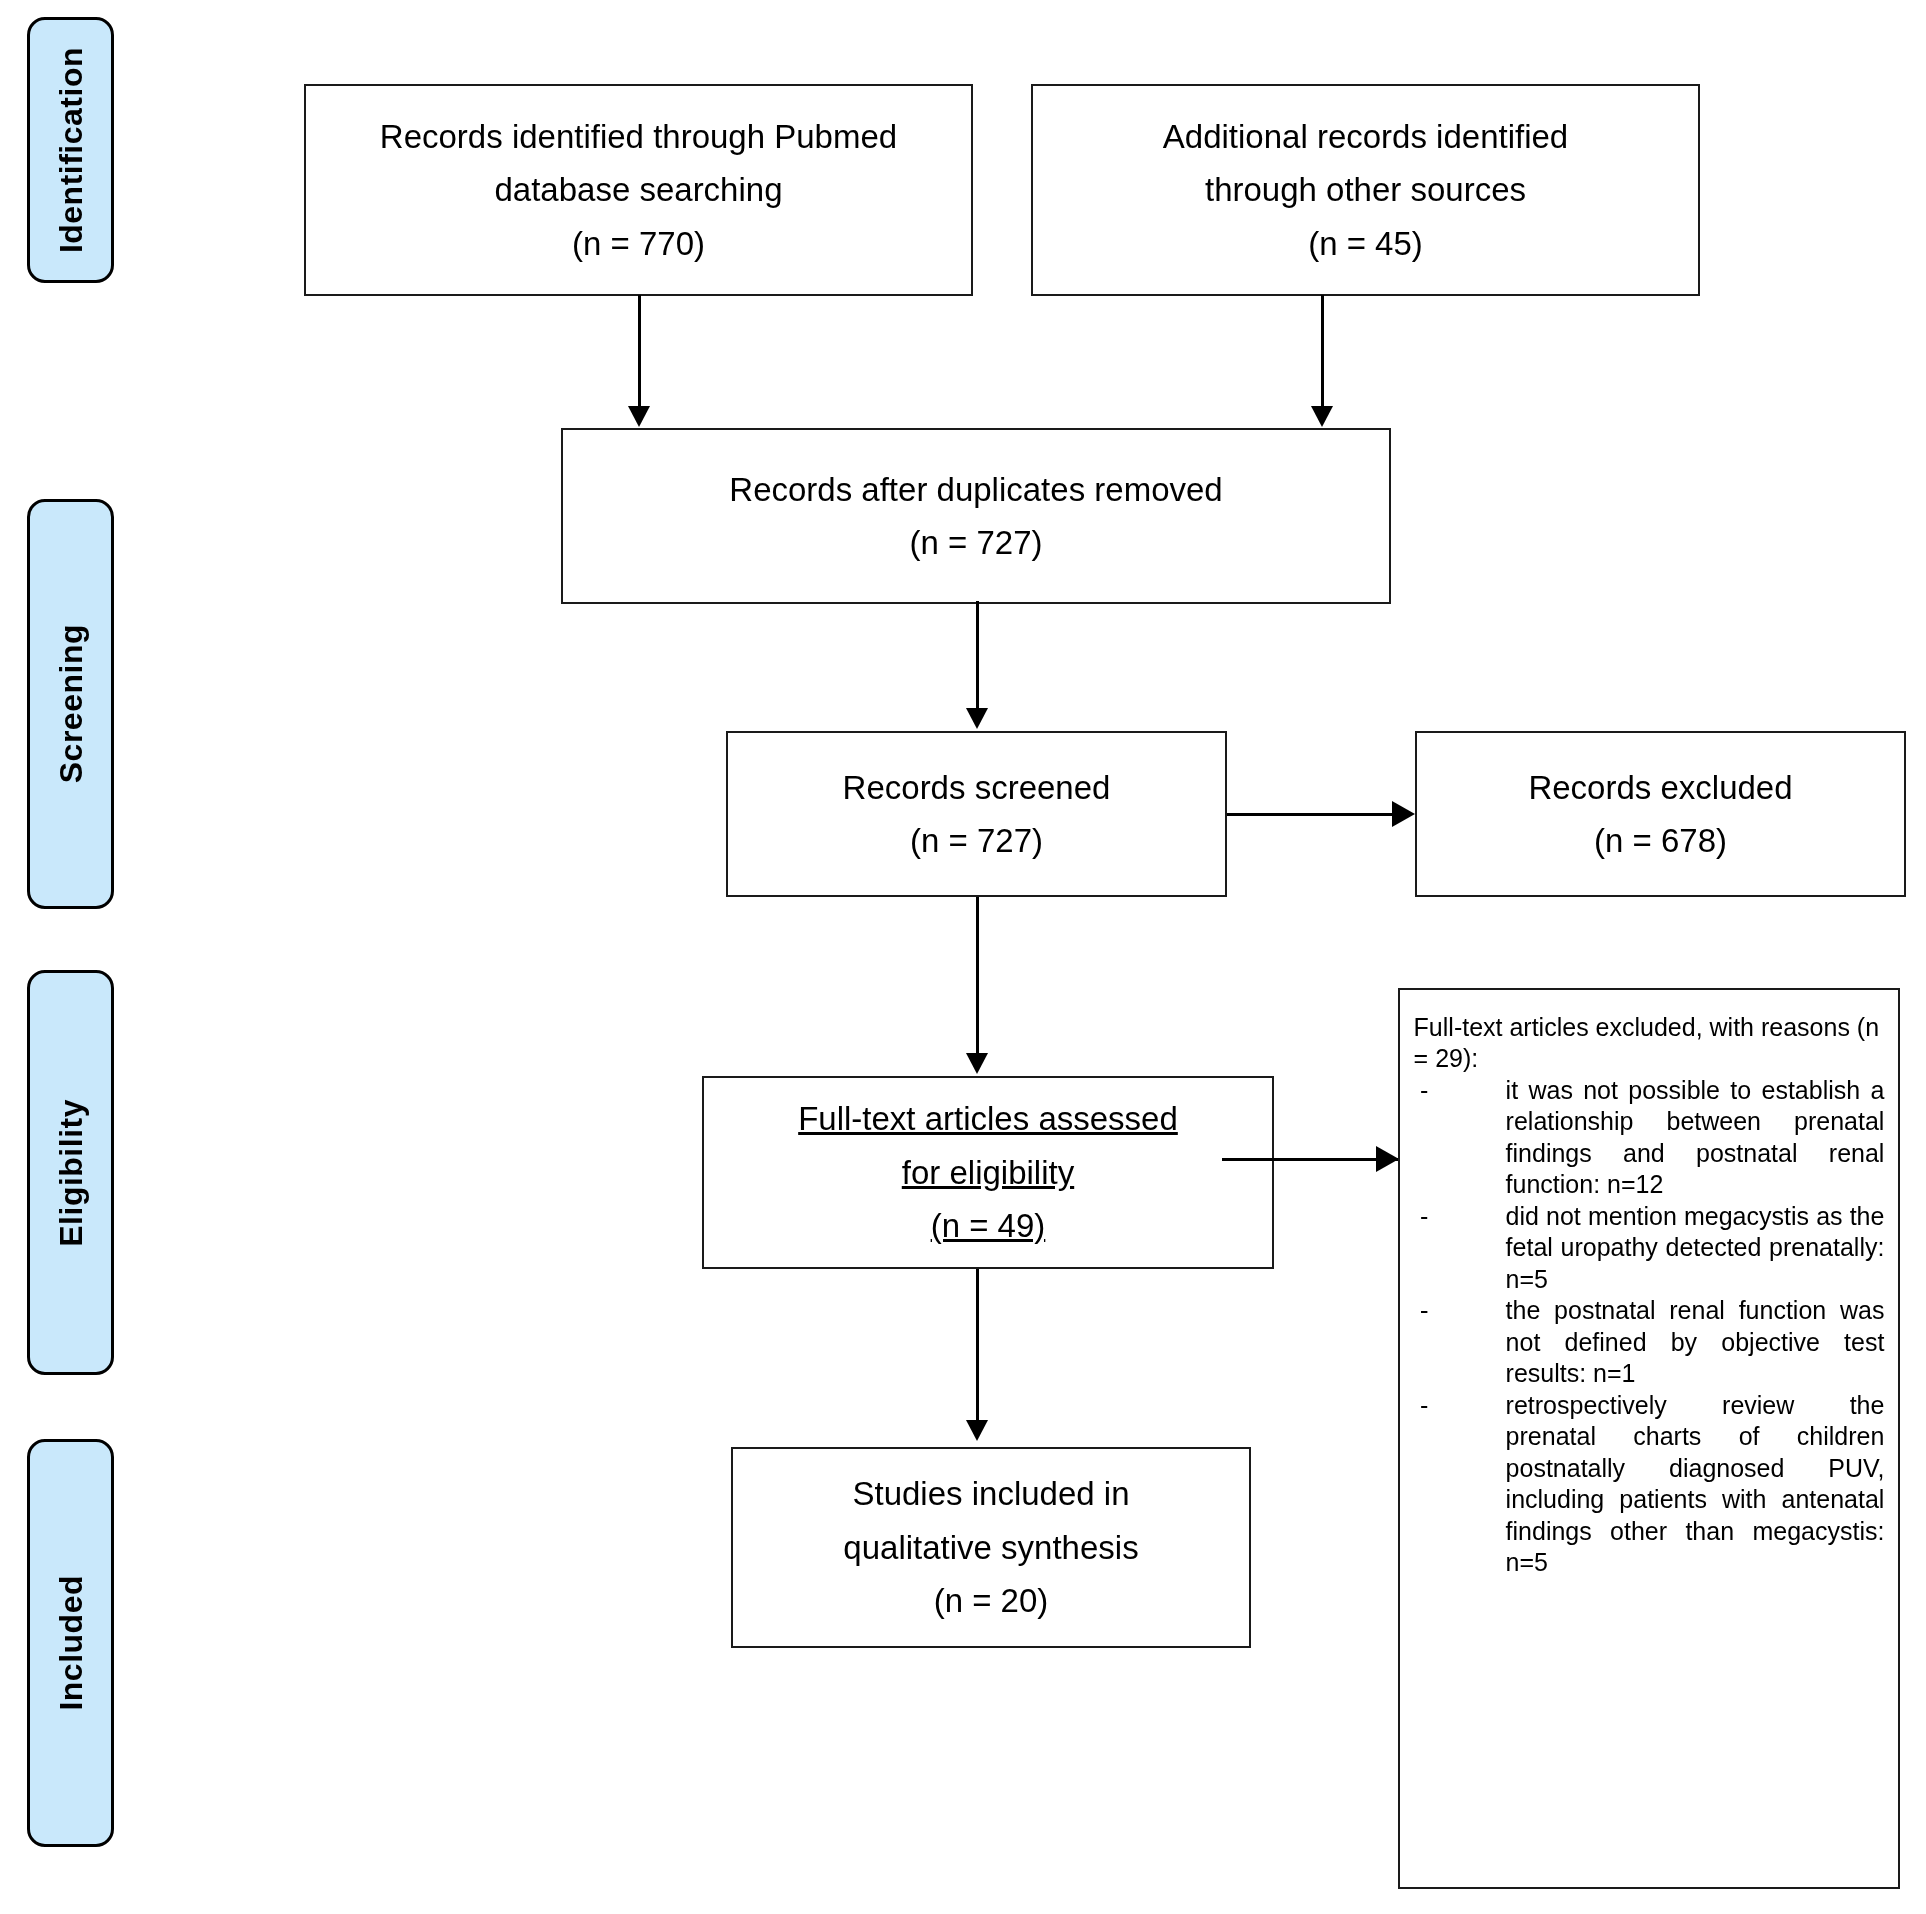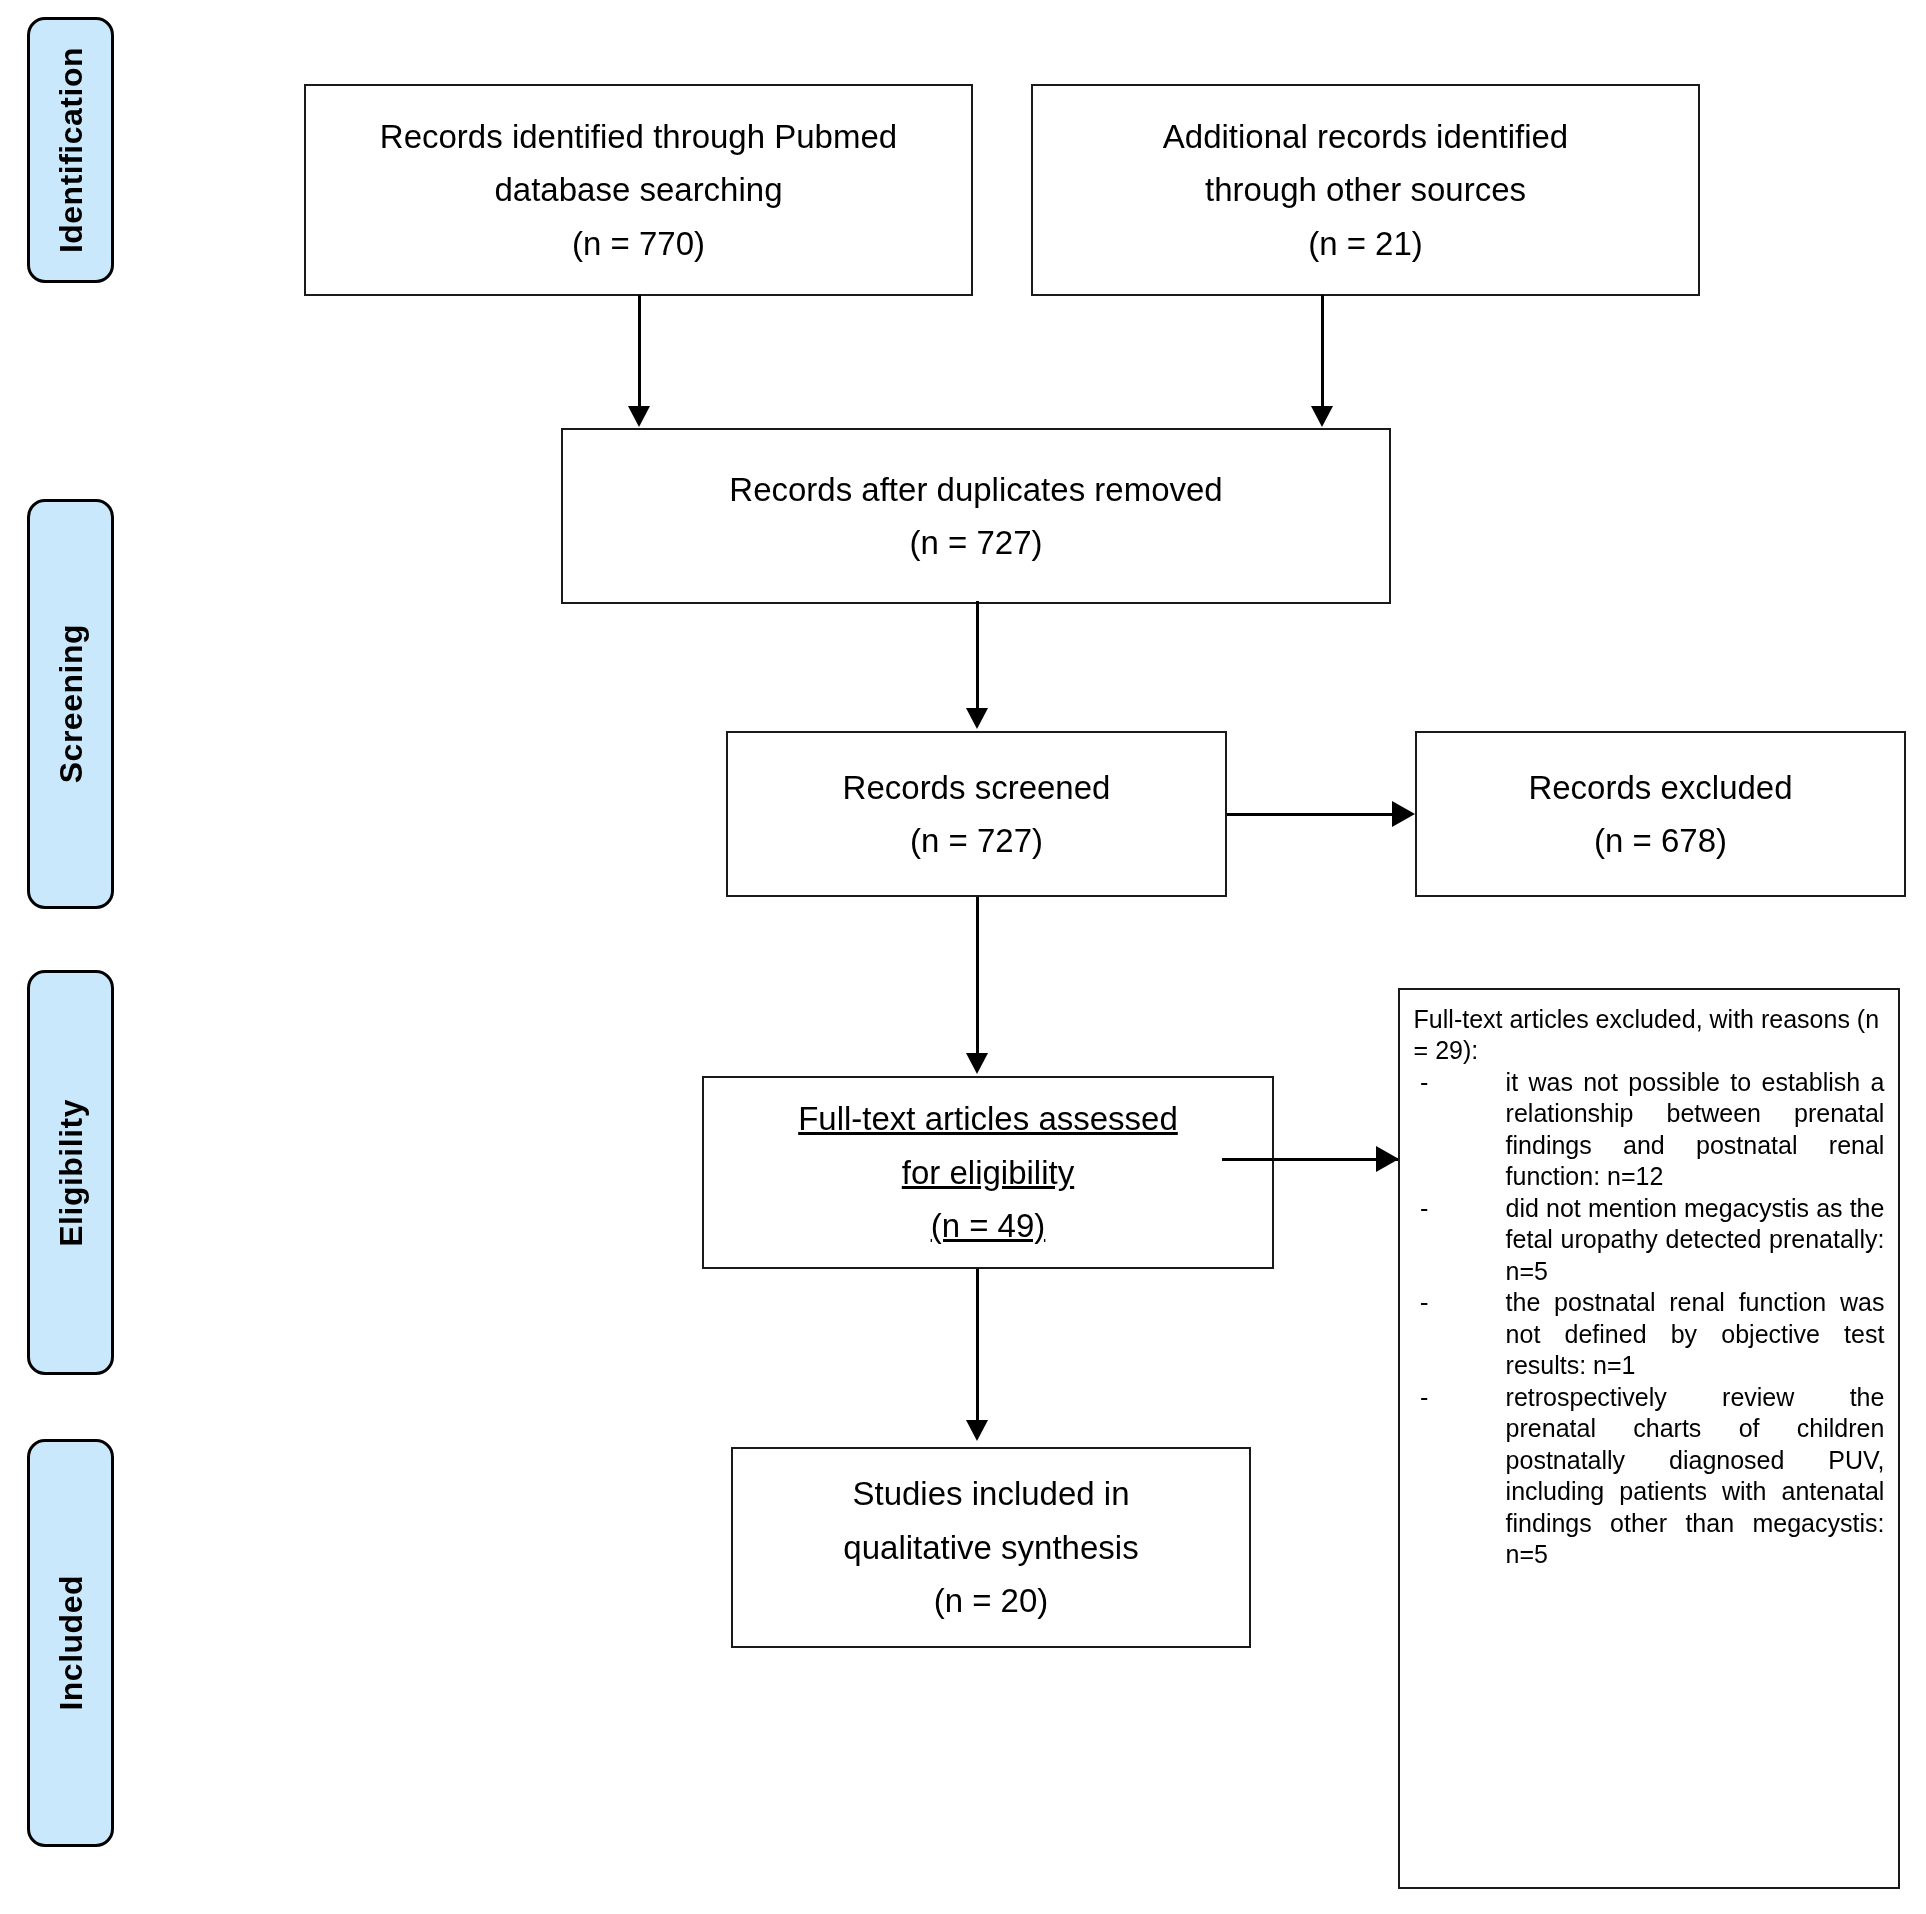--- a/index.html
+++ b/index.html
@@ -49,21 +49,21 @@
     background:#ffffff;
     border:2.6px solid #1a1a1a;
     box-sizing:border-box;
     padding:13.6px 13.6px 10.4px 13.6px;
     overflow:hidden;
   }
   .rbox .rhead{
     font-size:25px;
     line-height:1.26;
     text-align:left;
-    margin:0 0 0 0;
+    margin:8px 0 0 0;
   }
   .rlist{list-style:none;margin:0;padding:0;}
   .rlist li{
     position:relative;
     padding-left:92px;
     font-size:25px;
     line-height:1.26;
     text-align:justify;
     text-justify:inter-word;
   }
@@ -115,21 +115,21 @@
 
   <div class="fbox" style="left:264px;top:84px;width:669px;height:212px;margin-left:40px;">
     <div class="btxt">Records identified through Pubmed
 database searching
 (n = 770)</div>
   </div>
 
   <div class="fbox" style="left:1031px;top:84px;width:669px;height:212px;">
     <div class="btxt">Additional records identified
 through other sources
-(n = 21)</div>
+(n = 45)</div>
   </div>
 
   <div class="vline" style="left:638px;top:295px;height:112px;"></div>
   <div class="arrow-down" style="left:628px;top:406px;"></div>
 
   <div class="vline" style="left:1321px;top:295px;height:112px;"></div>
   <div class="arrow-down" style="left:1311px;top:406px;"></div>
 
   <div class="fbox" style="left:561px;top:428px;width:830px;height:176px;">
     <div class="btxt">Records after duplicates removed

